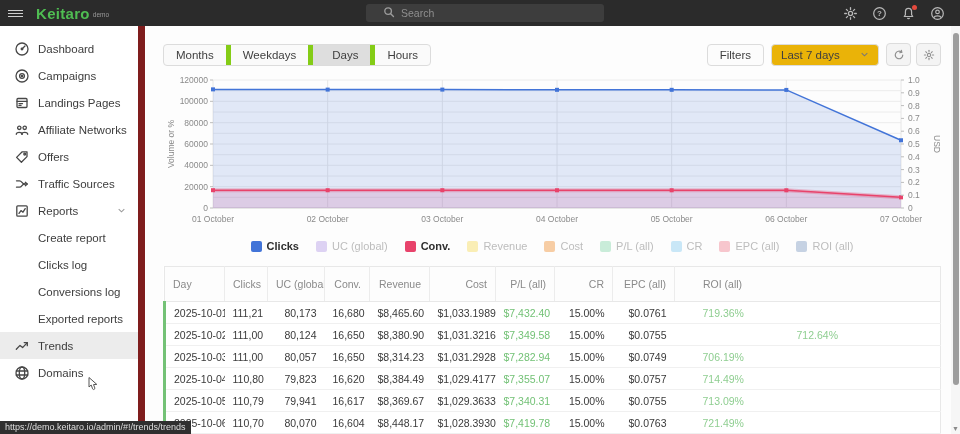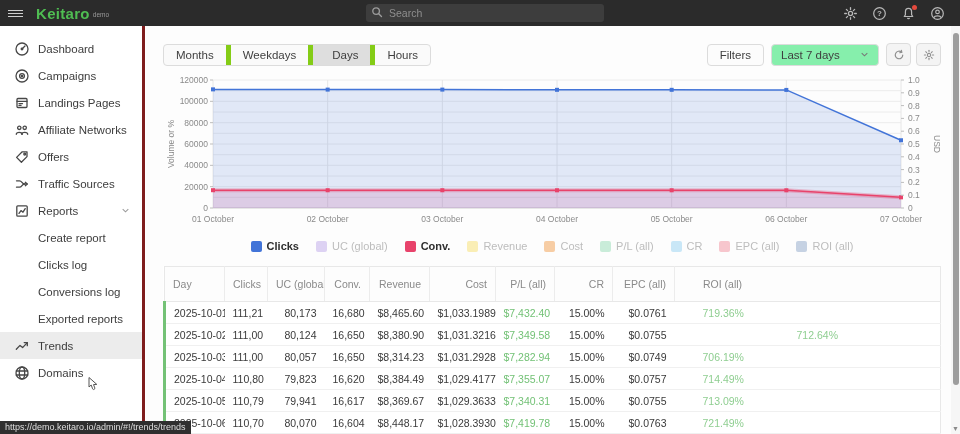--- a/index.html
+++ b/index.html
@@ -7,45 +7,45 @@
   body { position:relative; font-family:"Liberation Sans",sans-serif; background:#fff; }
 
   
   .topbar { position:absolute; top:0; left:0; right:0; height:26px; background:#2b2b2b; display:flex; align-items:center; z-index:10; }
   .hamburger { width:30px; height:26px; display:flex; align-items:center; justify-content:center; cursor:pointer; }
   .hamburger span { display:block; width:15px; height:7px; border-top:1.5px solid #cfcfcf; border-bottom:1.5px solid #cfcfcf; position:relative; }
   .hamburger span:after { content:""; position:absolute; left:0; top:2.2px; width:15px; border-top:1.5px solid #cfcfcf; }
   .logo { display:flex; align-items:center; margin-left:6px; cursor:pointer; }
   .logo b { font-size:15px; font-weight:bold; letter-spacing:.3px; }
   .logo sup { font-size:6.5px; color:#9a9a9a; margin-left:3px; margin-top:3px; }
-  .searchbox { position:absolute; left:366px; top:4px; width:238px; height:18px; background:#3d3d3d; border-radius:3px; display:flex; align-items:center; padding:0 5px; }
+  .searchbox { position:absolute; left:366px; top:4px; width:238px; height:18px; background:#3d3d3d; border-radius:3px; display:flex; align-items:center; padding:0 17px; }
   .searchbox input { background:transparent; border:none; outline:none; color:#cfcfcf; font-size:10.5px; margin-left:6px; width:100%; }
   .searchbox input::placeholder { color:#8f8f8f; }
   .topbar-icons { position:absolute; right:14px; top:0; height:26px; display:flex; align-items:center; gap:12px; }
   .tb-icon { width:17px; height:17px; position:relative; cursor:pointer; display:flex; align-items:center; justify-content:center; }
   .badge-dot { position:absolute; top:0px; right:0px; width:5px; height:5px; border-radius:50%; }
 
   
-  .sidebar { position:absolute; top:26px; left:0; width:145px; bottom:0; background:#fff; border-right:3px solid #7f1d1d; padding-top:9px; z-index:5; }
+  .sidebar { position:absolute; top:26px; left:0; width:145px; bottom:0; background:#fff; border-right:7px solid #7f1d1d; padding-top:9px; z-index:5; }
   .side-item { height:27px; display:flex; align-items:center; font-size:11.5px; color:#3d3d3d; cursor:pointer; }
   .side-item .ico { width:16px; margin-left:14px; margin-right:8px; flex:0 0 16px; display:flex; align-items:center; justify-content:center; }
   .side-item.sub .ico { visibility:hidden; }
   .side-item.active { background:#ececec; }
   .side-item .chev { margin-left:auto; margin-right:12px; color:#9a9a9a; }
 
   
   .main { position:absolute; top:26px; left:146px; right:9px; bottom:0; background:#fdfdfd; }
   .toolbar { position:absolute; top:17px; left:17px; right:10px; height:23px; display:flex; align-items:center; }
   .tabgroup { display:flex; border:1px solid #dcdcdc; border-radius:4px; background:#fafafa; overflow:hidden; }
   .tab { padding:4px 12px; font-size:11.5px; color:#3f3f3f; border-right:5px solid #84cc16; cursor:pointer; white-space:nowrap; }
   .tab:last-child { border-right:none; }
   .tab.active { background:#dedede;padding-left:19px; }
   .toolbar-right { margin-left:auto; display:flex; align-items:center; gap:7px; }
   .btn { border:1px solid #dcdcdc; border-radius:4px; background:#fcfcfc; padding:4px 12px; font-size:11.5px; color:#3f3f3f; cursor:pointer; }
-  .select { border:1px solid #dcdcdc; border-radius:4px; background:#86efac; width:108px; padding:4px 9px; font-size:11.5px; color:#3f3f3f; display:flex; align-items:center; justify-content:space-between; cursor:pointer; }
+  .select { border:1px solid #dcdcdc; border-radius:4px; background:#eab308; width:108px; padding:4px 9px; font-size:11.5px; color:#3f3f3f; display:flex; align-items:center; justify-content:space-between; cursor:pointer; }
   .iconbtn { width:25px; height:23px; border:1px solid #dcdcdc; border-radius:4px; background:#f4f4f4; display:flex; align-items:center; justify-content:center; cursor:pointer; }
 
   #chart-wrap { position:absolute; top:46px; left:17px; right:10px; height:164px; }
   .legend { position:absolute; top:214px; left:17px; right:10px; display:flex; justify-content:center; gap:17px; }
   .legend-item { display:flex; align-items:center; gap:5px; font-size:11px; cursor:pointer; white-space:nowrap; }
   .legend-item .box { width:11px; height:11px; border-radius:2px; }
   .legend-item.on { color:#2e2e2e; font-weight:bold; }
   .legend-item.off { color:#bdbdbd; }
 
   .table-wrap { position:absolute; top:240px; left:17px; right:10px; }

